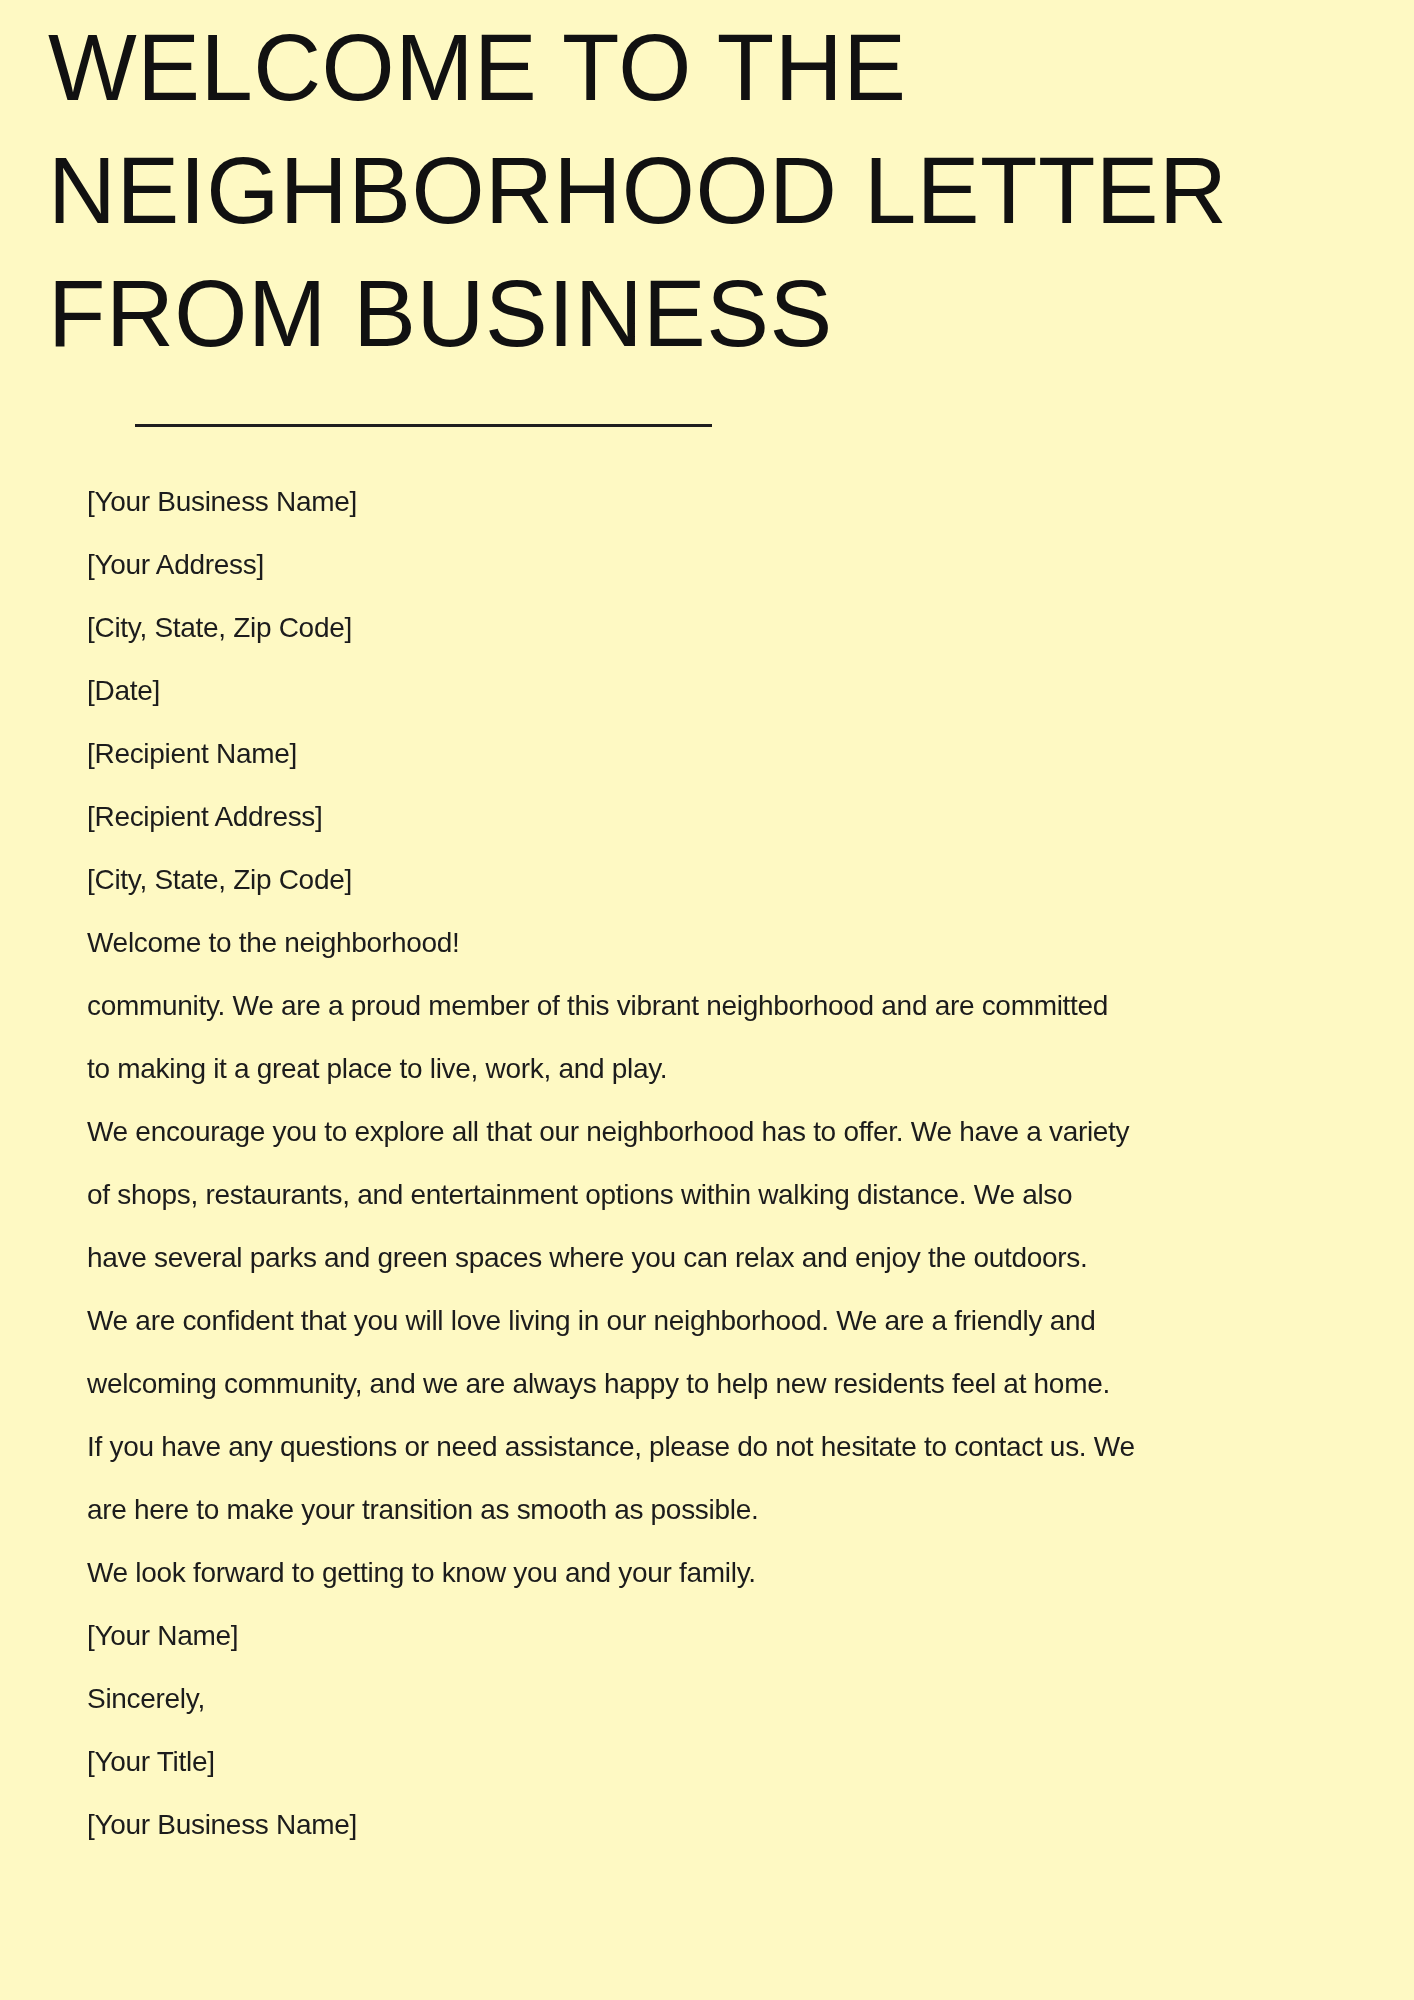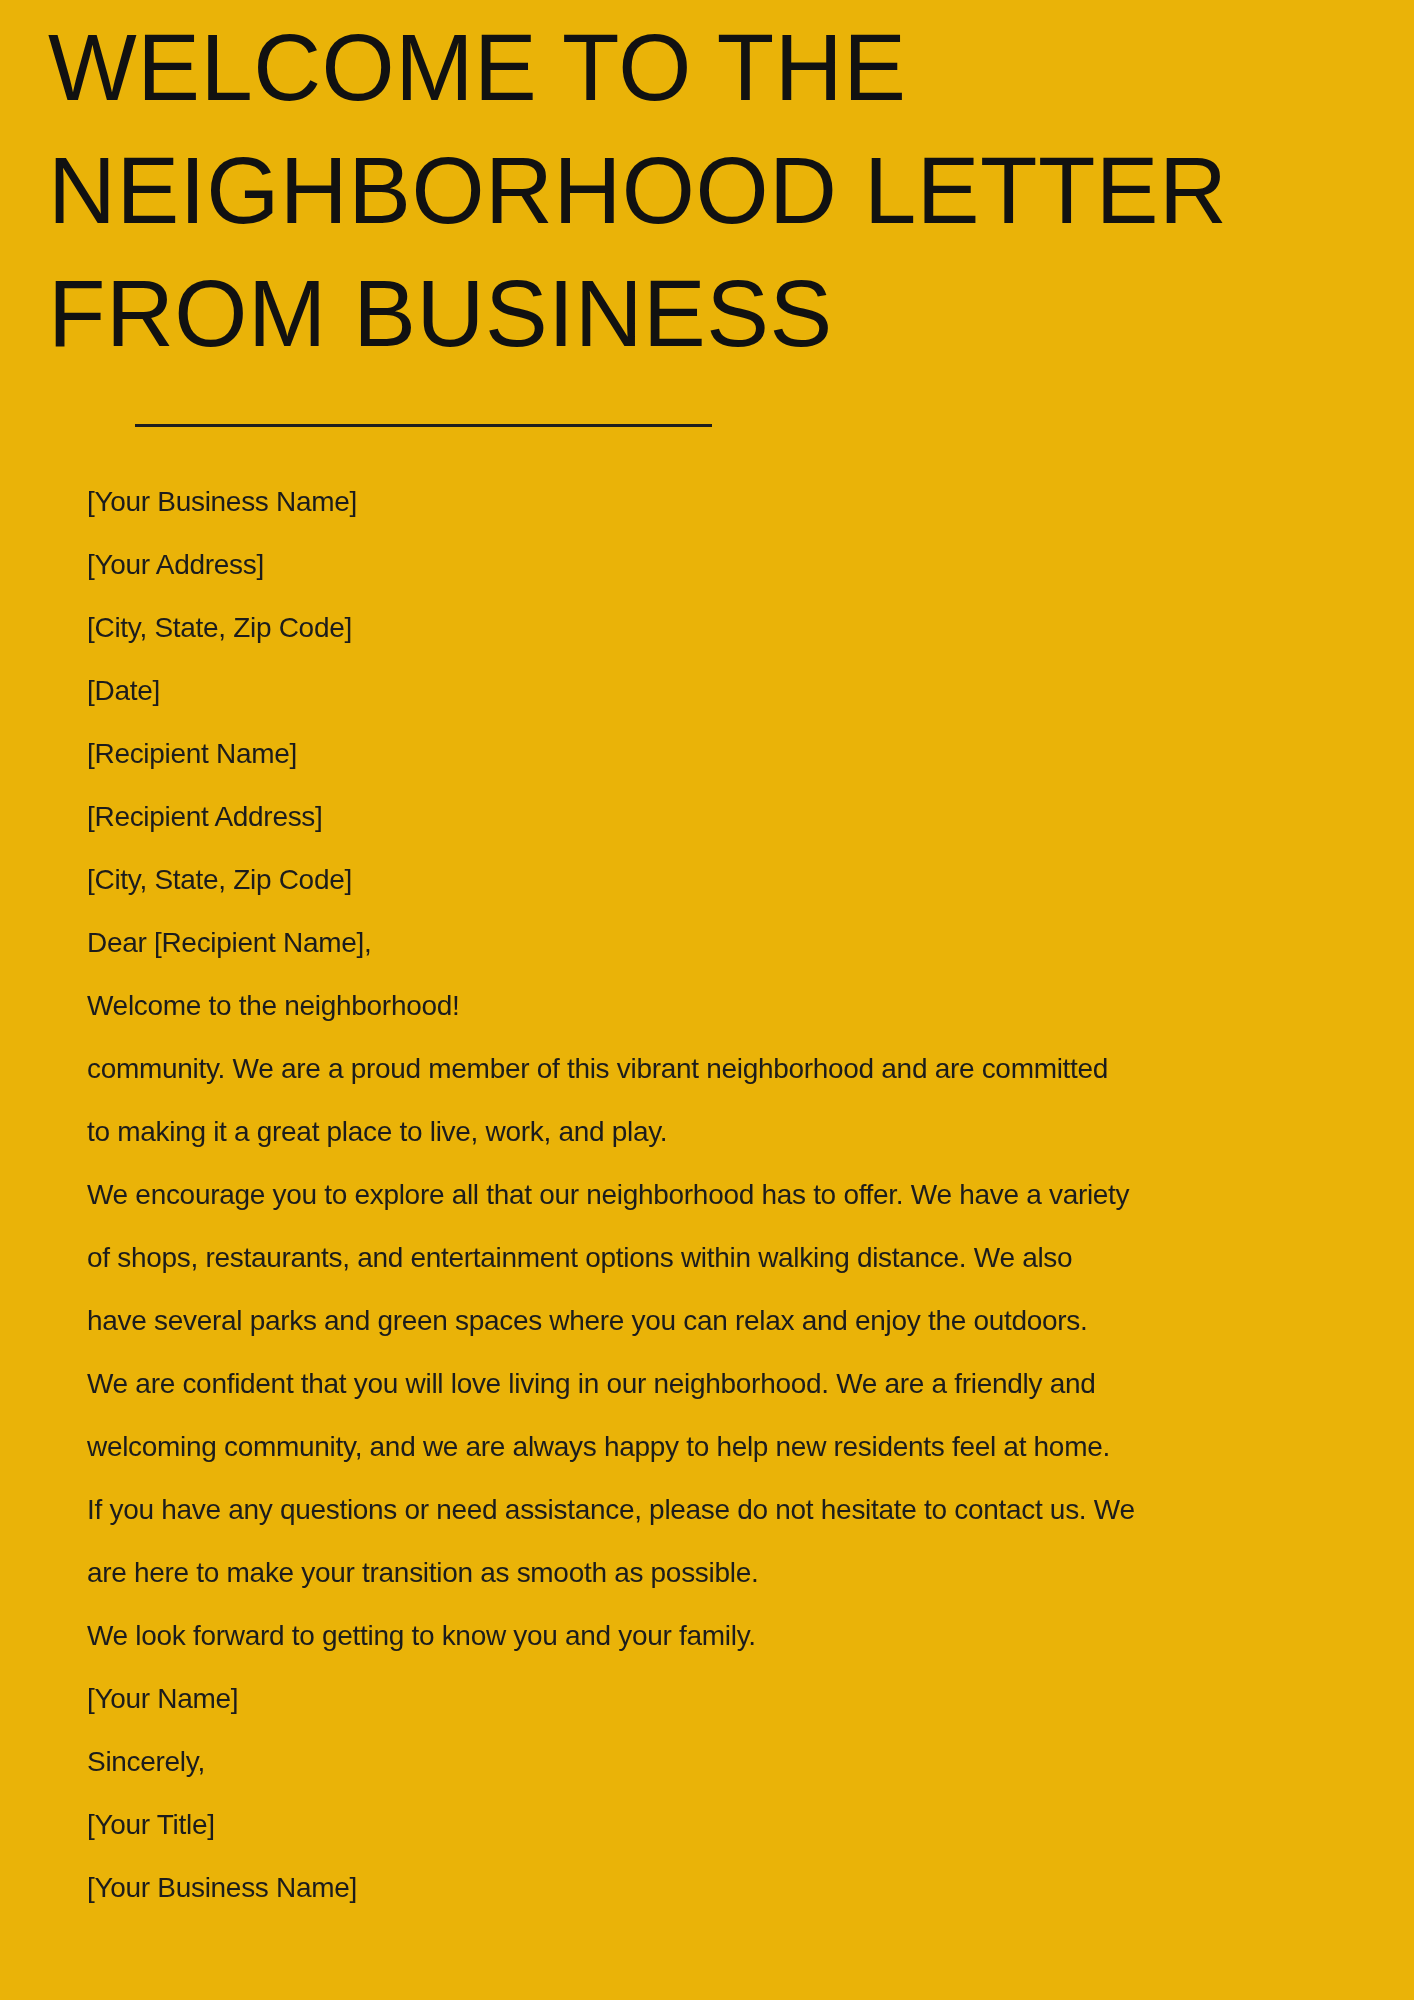--- a/index.html
+++ b/index.html
@@ -4,21 +4,21 @@
 <style>
   html, body {
     margin: 0;
     padding: 0;
     background: #ffffff;
   }
   .page {
     position: relative;
     width: 1414px;
     height: 2000px;
-    background: #eab308;
+    background: #fef9c3;
     overflow: hidden;
     font-family: "Liberation Sans", sans-serif;
   }
   .title-block {
     position: absolute;
     left: 48px;
     top: 6px;
   }
   .title-line {
     font-size: 94px;
@@ -64,21 +64,20 @@
   <div class="divider"></div>
 
   <div class="body-block">
     <div class="body-line">[Your Business Name]</div>
     <div class="body-line">[Your Address]</div>
     <div class="body-line">[City, State, Zip Code]</div>
     <div class="body-line">[Date]</div>
     <div class="body-line">[Recipient Name]</div>
     <div class="body-line">[Recipient Address]</div>
     <div class="body-line">[City, State, Zip Code]</div>
-    <div class="body-line">Dear [Recipient Name],</div>
     <div class="body-line">Welcome to the neighborhood!</div>
     <div class="body-line">community. We are a proud member of this vibrant neighborhood and are committed</div>
     <div class="body-line">to making it a great place to live, work, and play.</div>
     <div class="body-line">We encourage you to explore all that our neighborhood has to offer. We have a variety</div>
     <div class="body-line">of shops, restaurants, and entertainment options within walking distance. We also</div>
     <div class="body-line">have several parks and green spaces where you can relax and enjoy the outdoors.</div>
     <div class="body-line">We are confident that you will love living in our neighborhood. We are a friendly and</div>
     <div class="body-line">welcoming community, and we are always happy to help new residents feel at home.</div>
     <div class="body-line">If you have any questions or need assistance, please do not hesitate to contact us. We</div>
     <div class="body-line">are here to make your transition as smooth as possible.</div>

